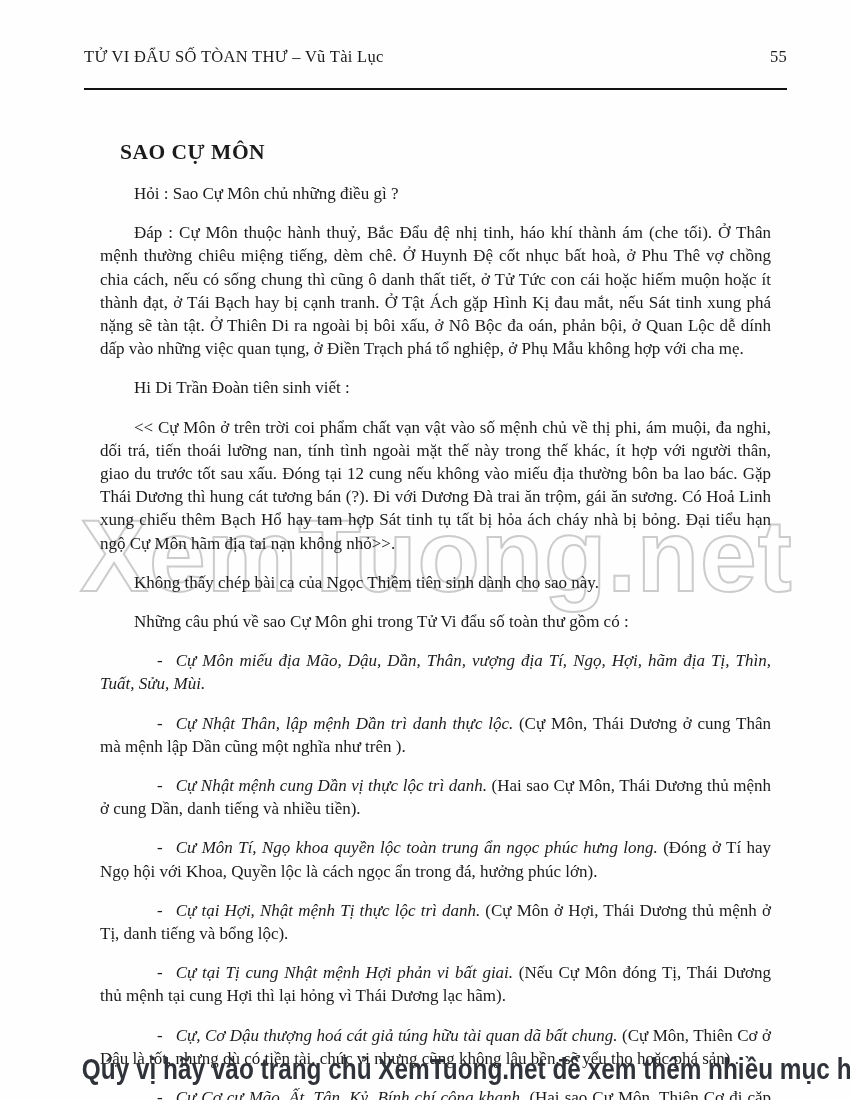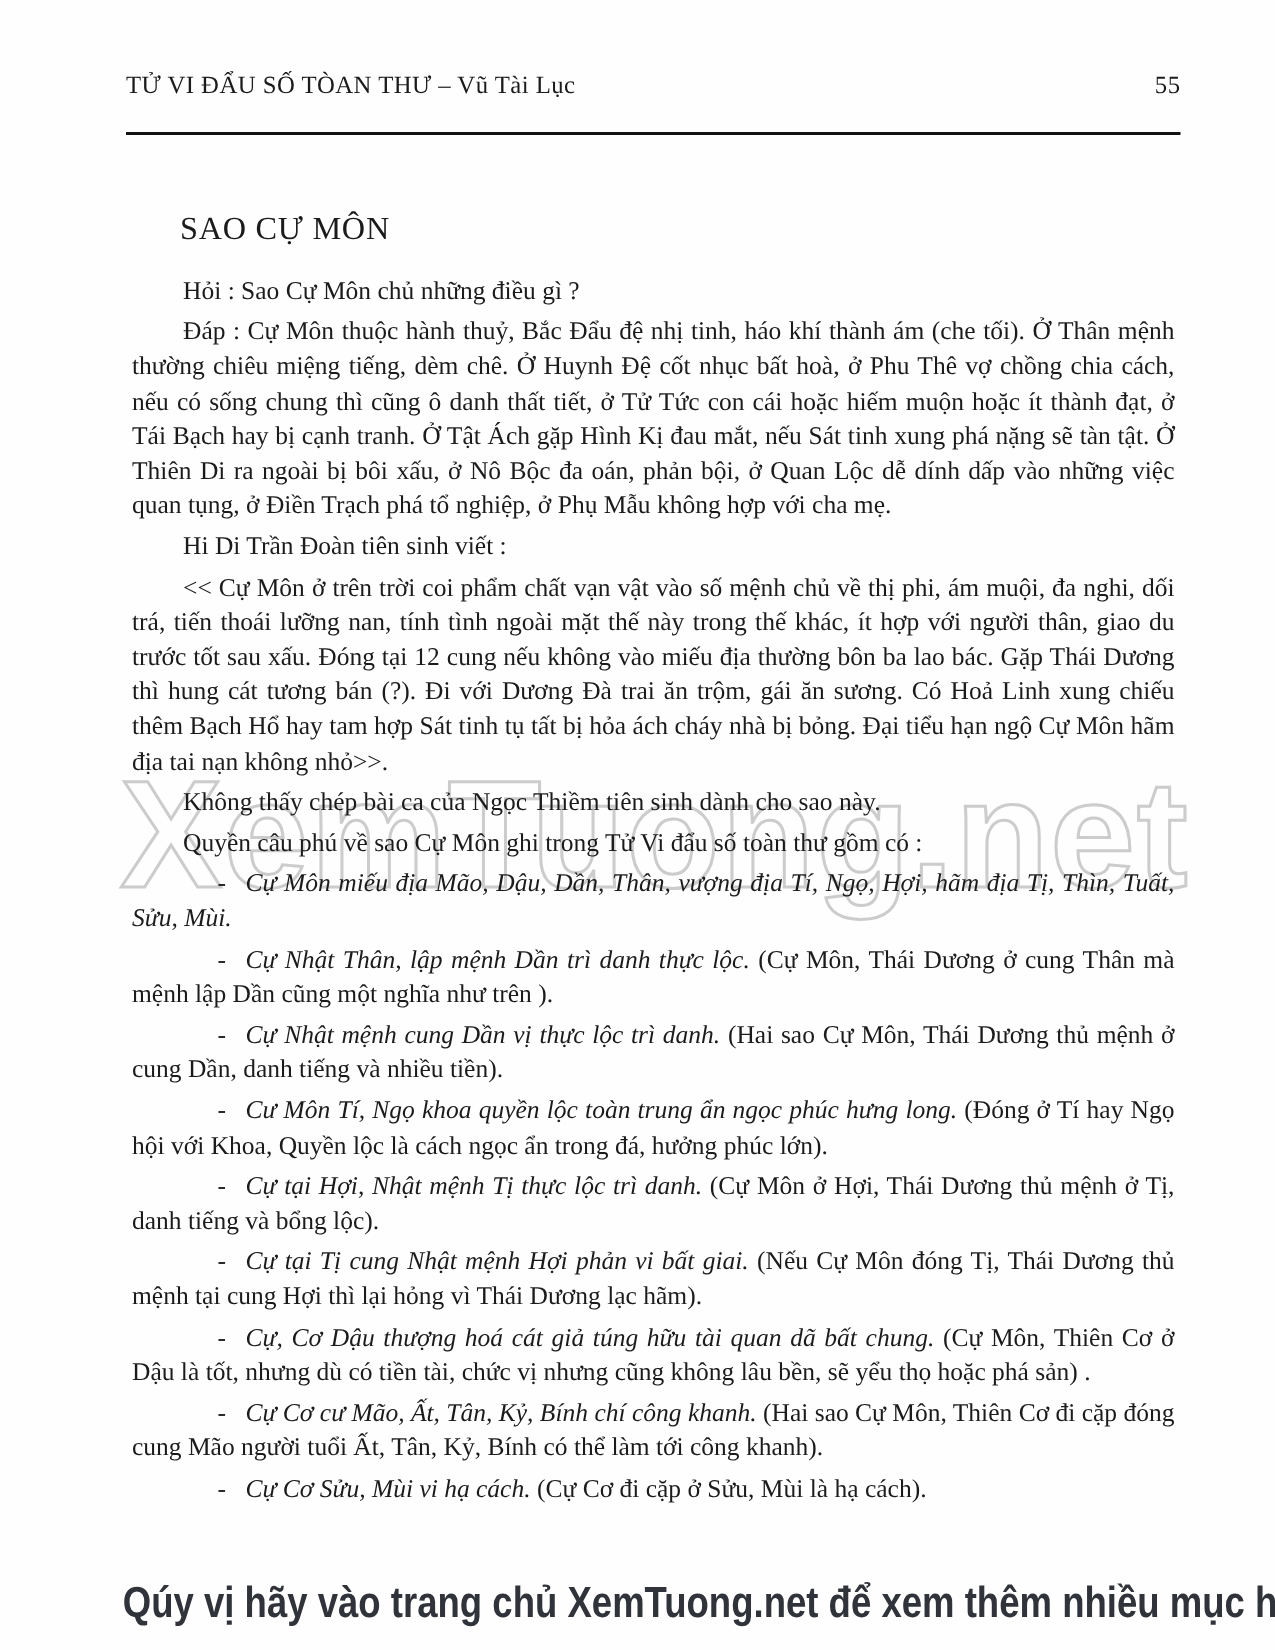--- a/index.html
+++ b/index.html
@@ -40,27 +40,27 @@
     line-height: 22px;
     letter-spacing: 0.3px;
   }
   .header-rule {
     border: none;
     border-top: 2px solid #121212;
     margin: 20px 0 0 0;
   }
   .section-title {
     font-size: 21.5px;
-    font-weight: normal;
+    font-weight: bold;
     letter-spacing: 0.5px;
     margin: 48px 0 16px 36px;
     line-height: 28px;
   }
   .para {
-    margin: 4px;
+    margin: 16px;
     font-size: 17px;
     line-height: 23.2px;
     text-align: justify;
     text-indent: 34px;
   }
   .para.phu { text-indent: 57px; }
   .gap { display: inline-block; width: 13px; }
   .lead { font-style: italic; }
   .page-footer {
     position: absolute;
@@ -98,21 +98,21 @@
 
     <hr class="header-rule">
 
     <h1 class="section-title">SAO CỰ MÔN</h1>
 
     <p class="para">Hỏi : Sao Cự Môn chủ những điều gì ?</p>
     <p class="para">Đáp : Cự Môn thuộc hành thuỷ, Bắc Đẩu đệ nhị tinh, háo khí thành ám (che tối). Ở Thân mệnh thường chiêu miệng tiếng, dèm chê. Ở Huynh Đệ cốt nhục bất hoà, ở Phu Thê vợ chồng chia cách, nếu có sống chung thì cũng ô danh thất tiết, ở Tử Tức con cái hoặc hiếm muộn hoặc ít thành đạt, ở Tái Bạch hay bị cạnh tranh. Ở Tật Ách gặp Hình Kị đau mắt, nếu Sát tinh xung phá nặng sẽ tàn tật. Ở Thiên Di ra ngoài bị bôi xấu, ở Nô Bộc đa oán, phản bội, ở Quan Lộc dễ dính dấp vào những việc quan tụng, ở Điền Trạch phá tổ nghiệp, ở Phụ Mẫu không hợp với cha mẹ.</p>
     <p class="para">Hi Di Trần Đoàn tiên sinh viết :</p>
     <p class="para">&lt;&lt; Cự Môn ở trên trời coi phẩm chất vạn vật vào số mệnh chủ về thị phi, ám muội, đa nghi, dối trá, tiến thoái lưỡng nan, tính tình ngoài mặt thế này trong thế khác, ít hợp với người thân, giao du trước tốt sau xấu. Đóng tại 12 cung nếu không vào miếu địa thường bôn ba lao bác. Gặp Thái Dương thì hung cát tương bán (?). Đi với Dương Đà trai ăn trộm, gái ăn sương. Có Hoả Linh xung chiếu thêm Bạch Hổ hay tam hợp Sát tinh tụ tất bị hỏa ách cháy nhà bị bỏng. Đại tiểu hạn ngộ Cự Môn hãm địa tai nạn không nhỏ&gt;&gt;.</p>
     <p class="para">Không thấy chép bài ca của Ngọc Thiềm tiên sinh dành cho sao này.</p>
-    <p class="para">Quyền câu phú về sao Cự Môn ghi trong Tử Vi đẩu số toàn thư gồm có :</p>
+    <p class="para">Những câu phú về sao Cự Môn ghi trong Tử Vi đẩu số toàn thư gồm có :</p>
 
     <p class="para phu"><span>-</span><span class="gap"></span><span class="lead">Cự Môn miếu địa Mão, Dậu, Dần, Thân, vượng địa Tí, Ngọ, Hợi, hãm địa Tị, Thìn, Tuất, Sửu, Mùi.</span> <span></span></p>
     <p class="para phu"><span>-</span><span class="gap"></span><span class="lead">Cự Nhật Thân, lập mệnh Dần trì danh thực lộc.</span> <span>(Cự Môn, Thái Dương ở cung Thân mà mệnh lập Dần cũng một nghĩa như trên ).</span></p>
     <p class="para phu"><span>-</span><span class="gap"></span><span class="lead">Cự Nhật mệnh cung Dần vị thực lộc trì danh.</span> <span>(Hai sao Cự Môn, Thái Dương thủ mệnh ở cung Dần, danh tiếng và nhiều tiền).</span></p>
     <p class="para phu"><span>-</span><span class="gap"></span><span class="lead">Cư Môn Tí, Ngọ khoa quyền lộc toàn trung ẩn ngọc phúc hưng long.</span> <span>(Đóng ở Tí hay Ngọ hội với Khoa, Quyền lộc là cách ngọc ẩn trong đá, hưởng phúc lớn).</span></p>
     <p class="para phu"><span>-</span><span class="gap"></span><span class="lead">Cự tại Hợi, Nhật mệnh Tị thực lộc trì danh.</span> <span>(Cự Môn ở Hợi, Thái Dương thủ mệnh ở Tị, danh tiếng và bổng lộc).</span></p>
     <p class="para phu"><span>-</span><span class="gap"></span><span class="lead">Cự tại Tị cung Nhật mệnh Hợi phản vi bất giai.</span> <span>(Nếu Cự Môn đóng Tị, Thái Dương thủ mệnh tại cung Hợi thì lại hỏng vì Thái Dương lạc hãm).</span></p>
     <p class="para phu"><span>-</span><span class="gap"></span><span class="lead">Cự, Cơ Dậu thượng hoá cát giả túng hữu tài quan dã bất chung.</span> <span>(Cự Môn, Thiên Cơ ở Dậu là tốt, nhưng dù có tiền tài, chức vị nhưng cũng không lâu bền, sẽ yểu thọ hoặc phá sản) .</span></p>
     <p class="para phu"><span>-</span><span class="gap"></span><span class="lead">Cự Cơ cư Mão, Ất, Tân, Kỷ, Bính chí công khanh.</span> <span>(Hai sao Cự Môn, Thiên Cơ đi cặp đóng cung Mão người tuổi Ất, Tân, Kỷ, Bính có thể làm tới công khanh).</span></p>
     <p class="para phu"><span>-</span><span class="gap"></span><span class="lead">Cự Cơ Sửu, Mùi vi hạ cách.</span> <span>(Cự Cơ đi cặp ở Sửu, Mùi là hạ cách).</span></p>

